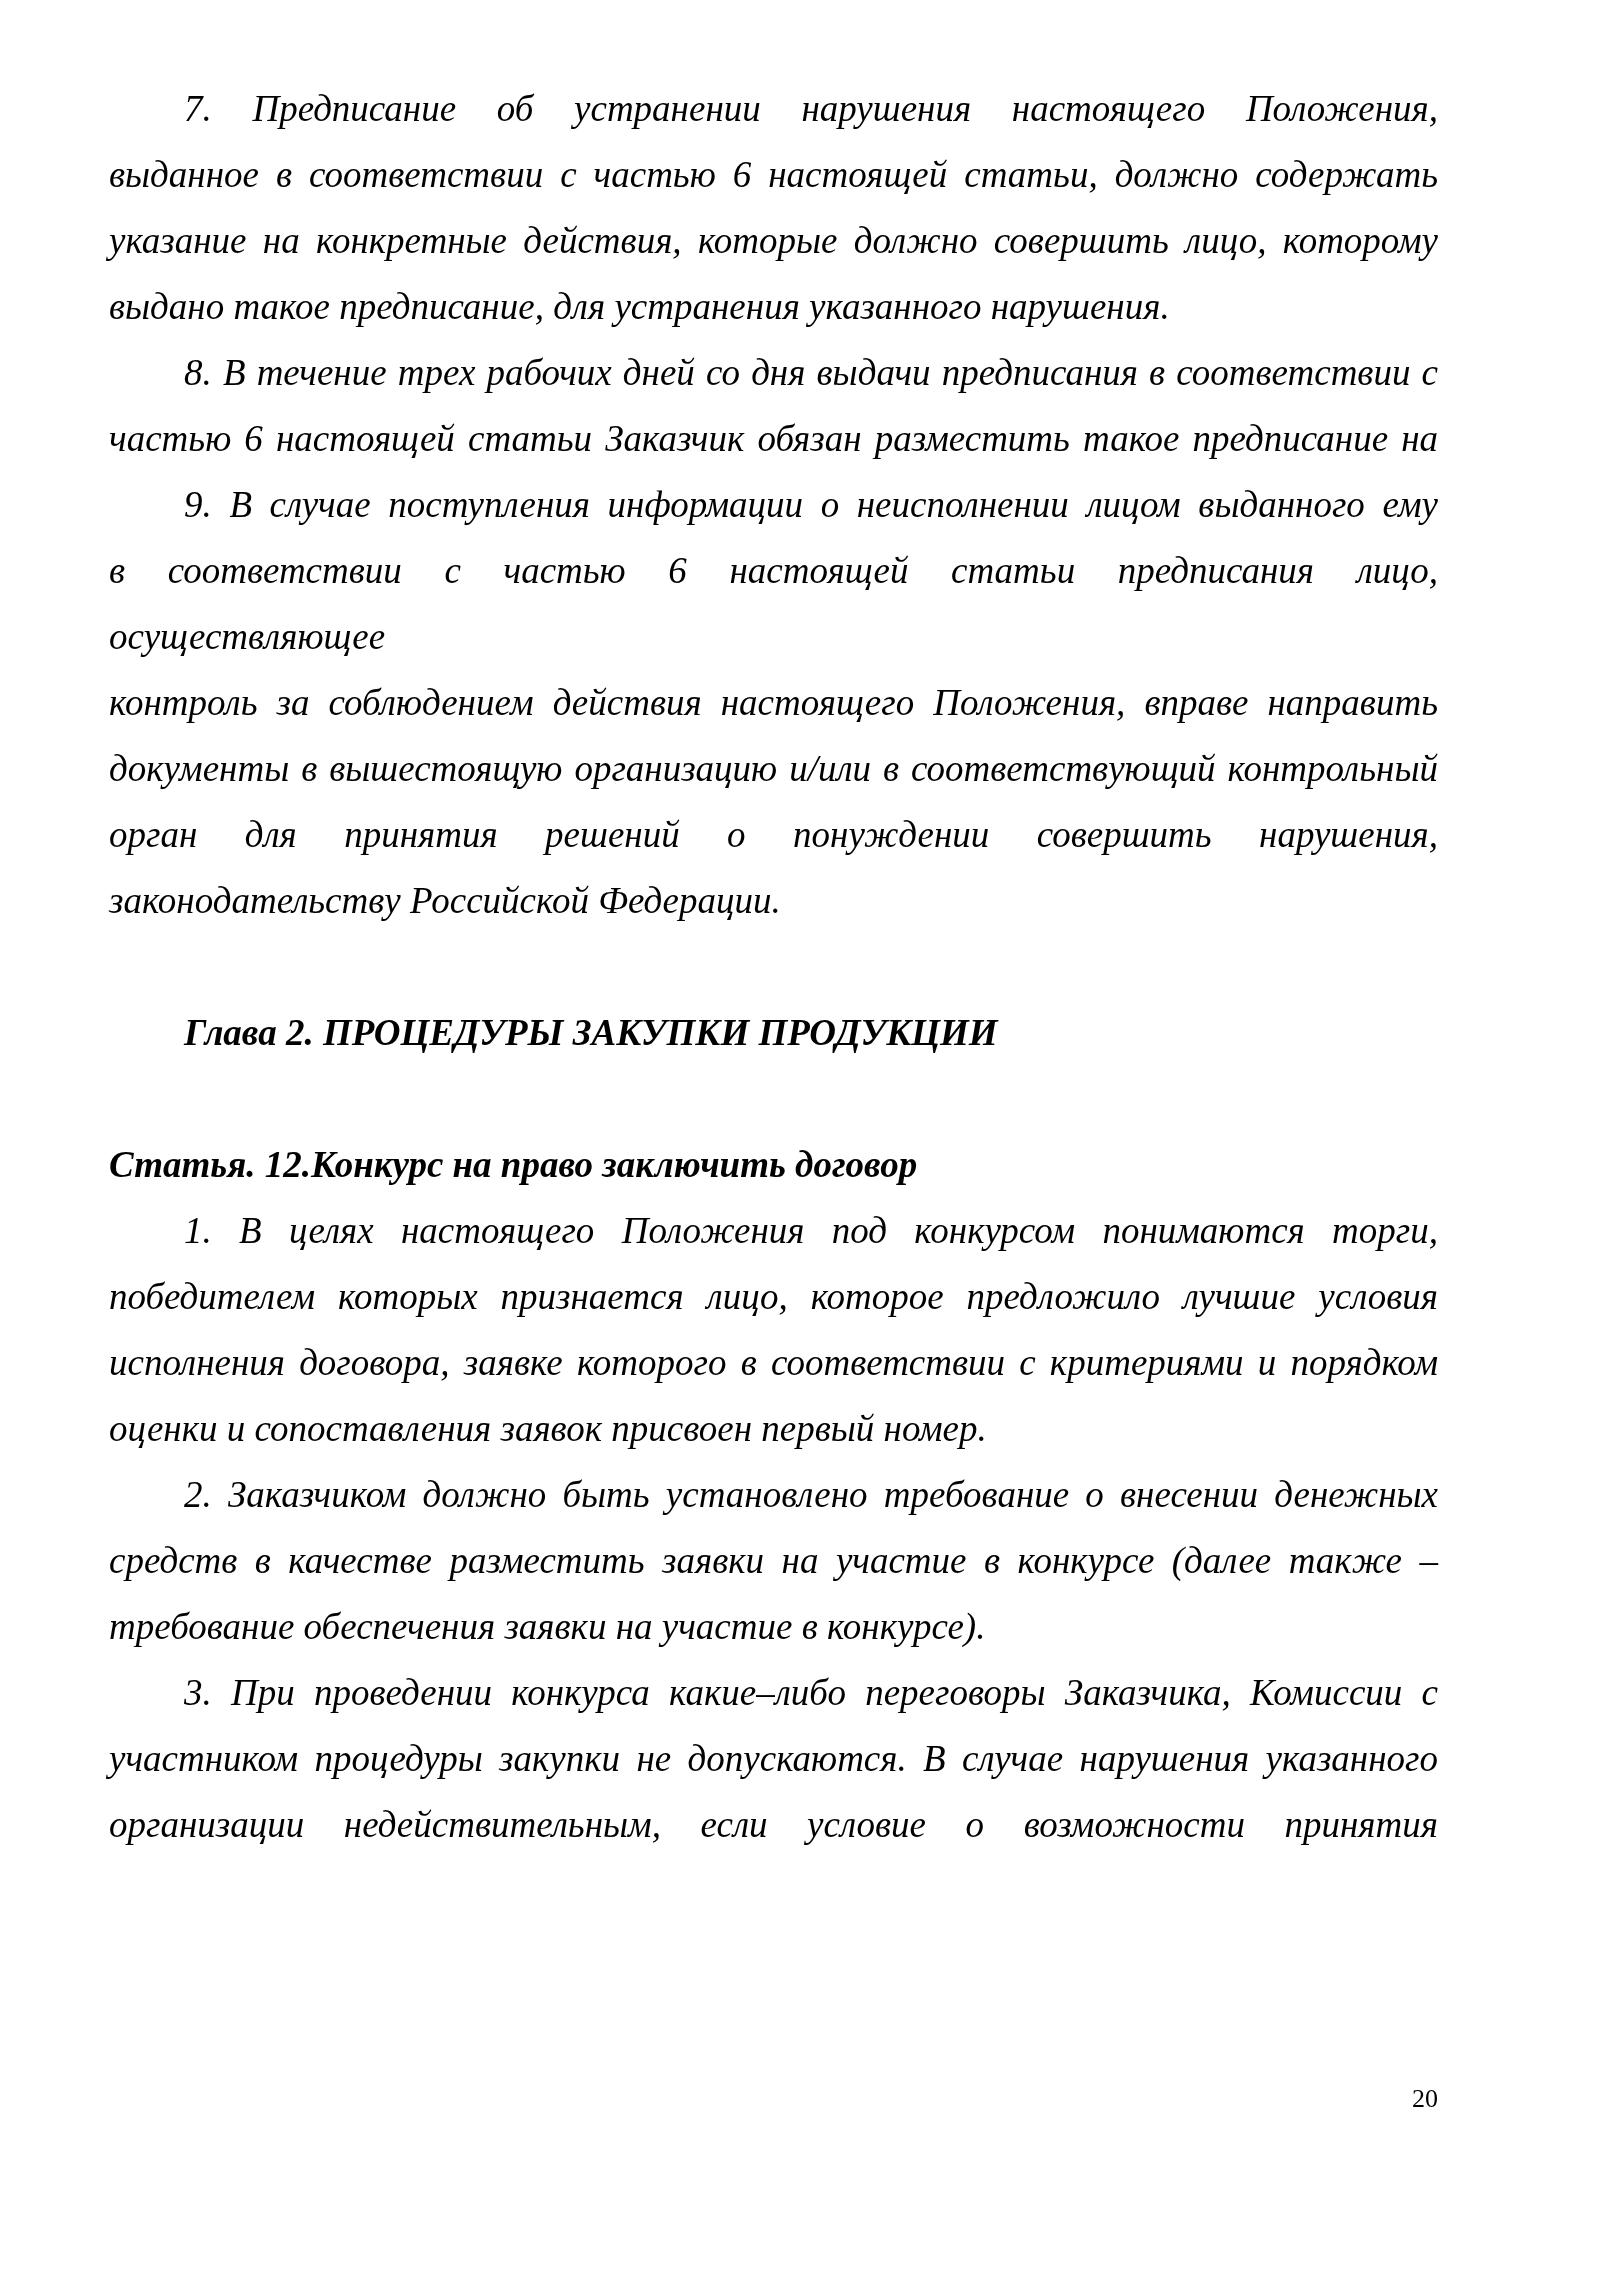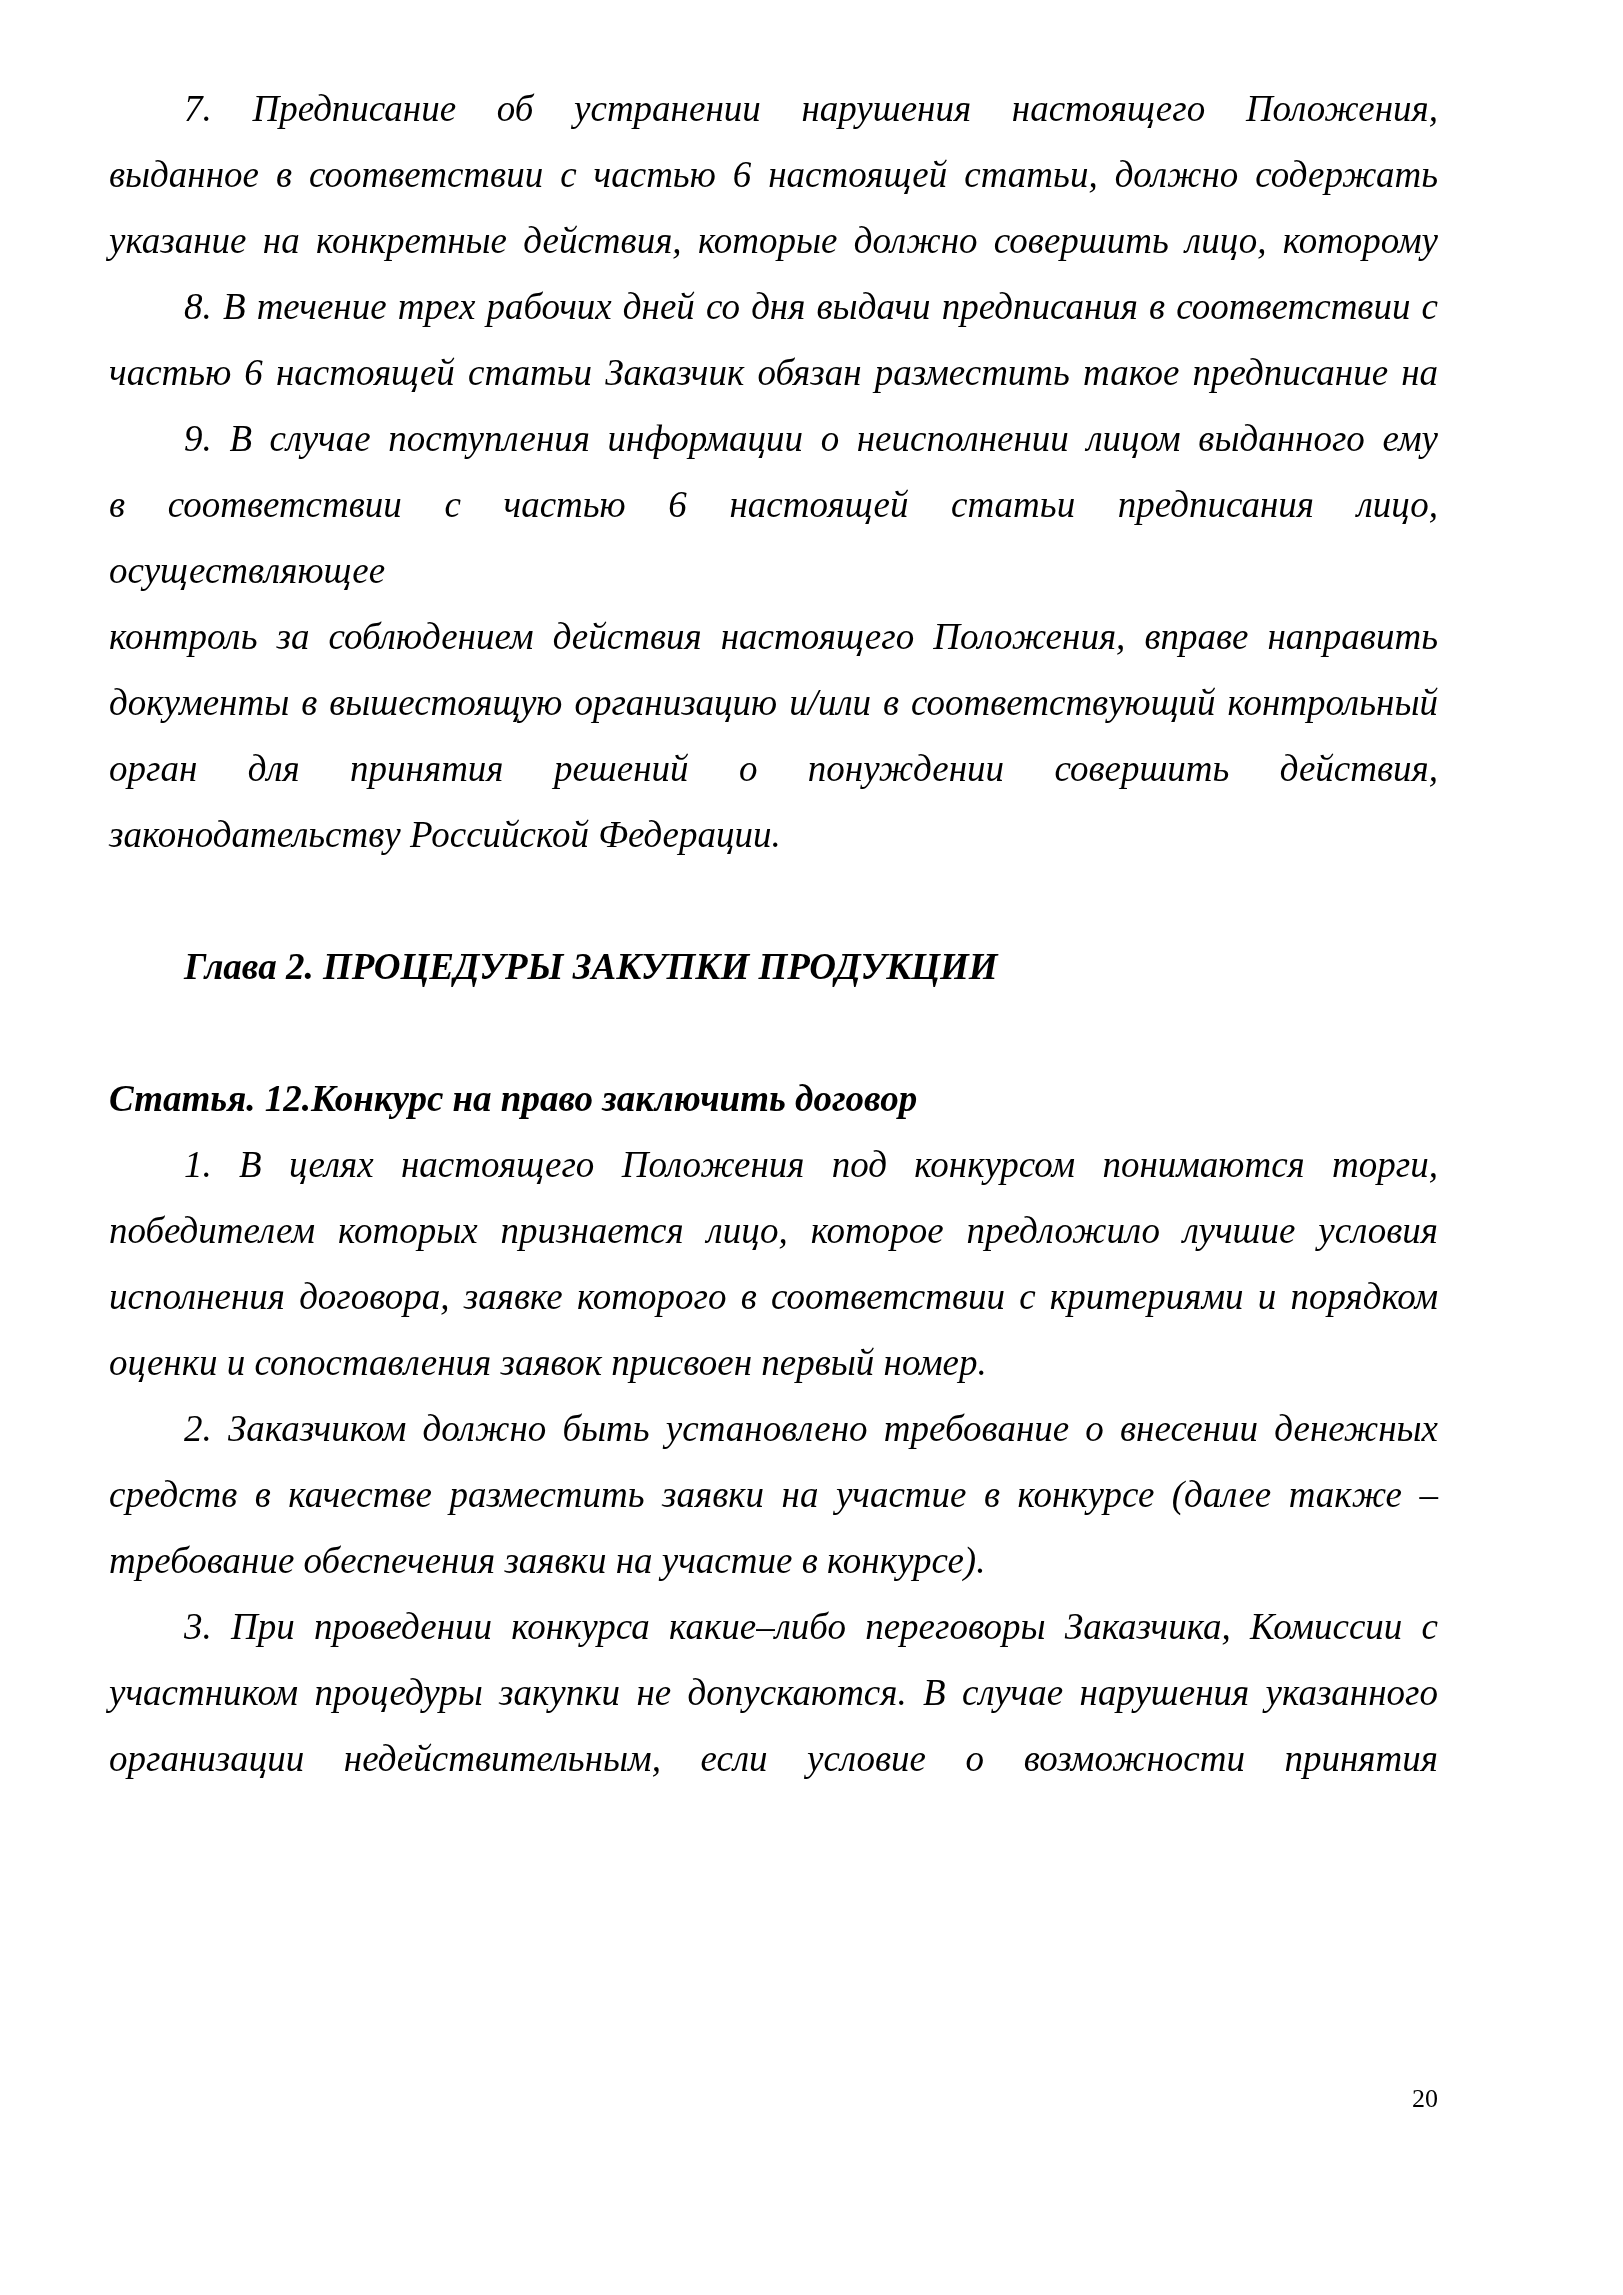--- a/index.html
+++ b/index.html
@@ -57,31 +57,32 @@
 </style>
 </head>
 <body>
 
 <div class="page">
   <div class="doc-body">
       <div class="para body">
         <div class="line first">7. Предписание об устранении нарушения настоящего Положения,</div>
         <div class="line">выданное в соответствии с частью 6 настоящей статьи, должно содержать</div>
         <div class="line">указание на конкретные действия, которые должно совершить лицо, которому</div>
+        <div class="line last">выдано такое предписание, для устранения указанного нарушения.</div>
       </div>
       <div class="para body">
         <div class="line first">8. В течение трех рабочих дней со дня выдачи предписания в соответствии с</div>
         <div class="line">частью 6 настоящей статьи  Заказчик обязан разместить такое предписание на</div>
       </div>
       <div class="para body">
         <div class="line first">9. В случае поступления информации о неисполнении лицом выданного ему</div>
         <div class="line">в соответствии с частью 6 настоящей статьи предписания лицо, осуществляющее</div>
         <div class="line">контроль за соблюдением действия настоящего Положения, вправе направить</div>
         <div class="line">документы в вышестоящую организацию и/или в соответствующий контрольный</div>
-        <div class="line">орган для принятия решений о понуждении совершить действия,</div>
+        <div class="line">орган для принятия решений о понуждении совершить нарушения,</div>
         <div class="line last">законодательству Российской Федерации.</div>
       </div>
       <div class="para spacer"></div>
       <div class="para chapter-heading">
         <div class="line first last">Глава 2. ПРОЦЕДУРЫ ЗАКУПКИ ПРОДУКЦИИ</div>
       </div>
       <div class="para spacer"></div>
       <div class="para article-heading">
         <div class="line first last">Статья. 12.Конкурс на право заключить договор</div>
       </div>

